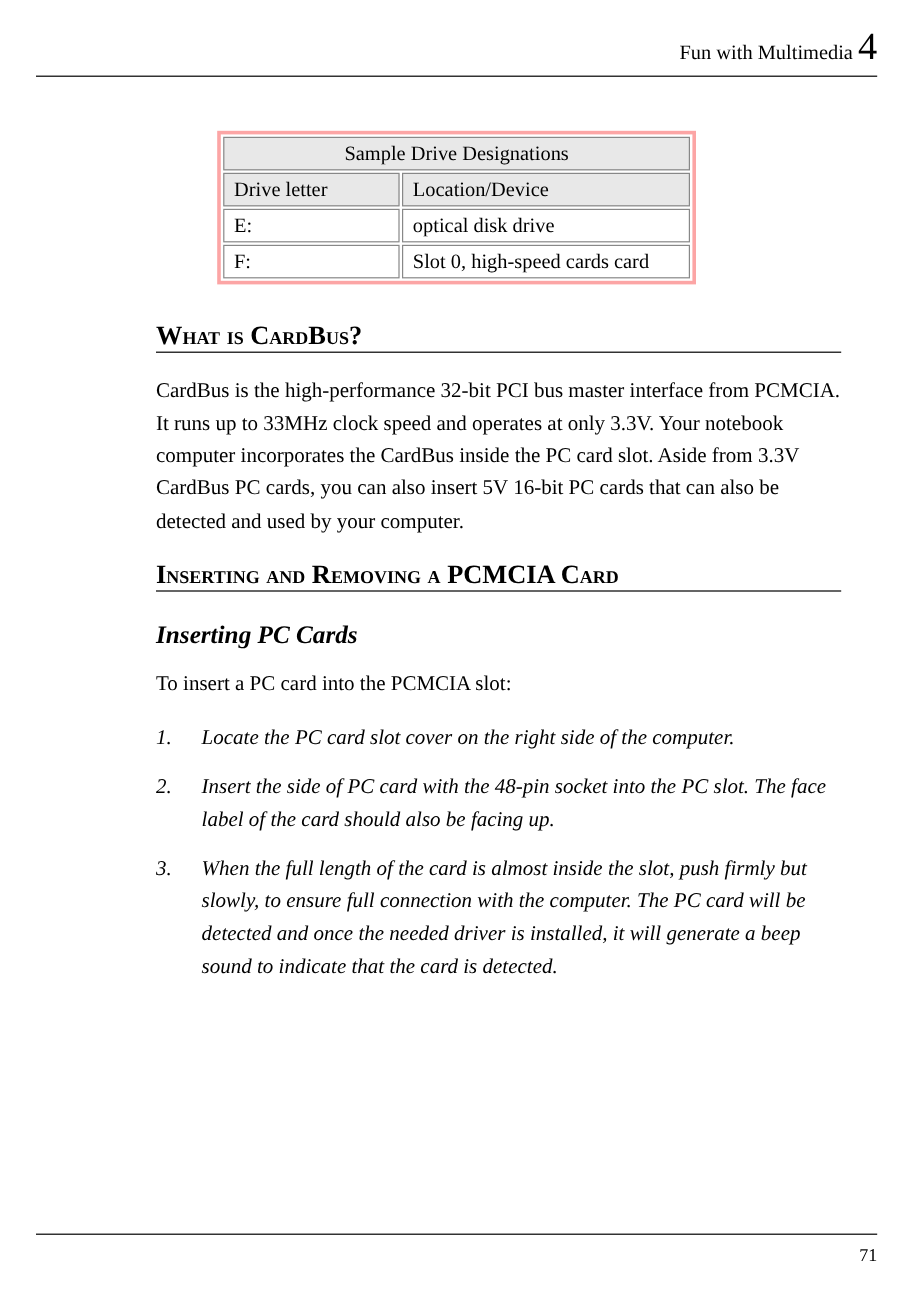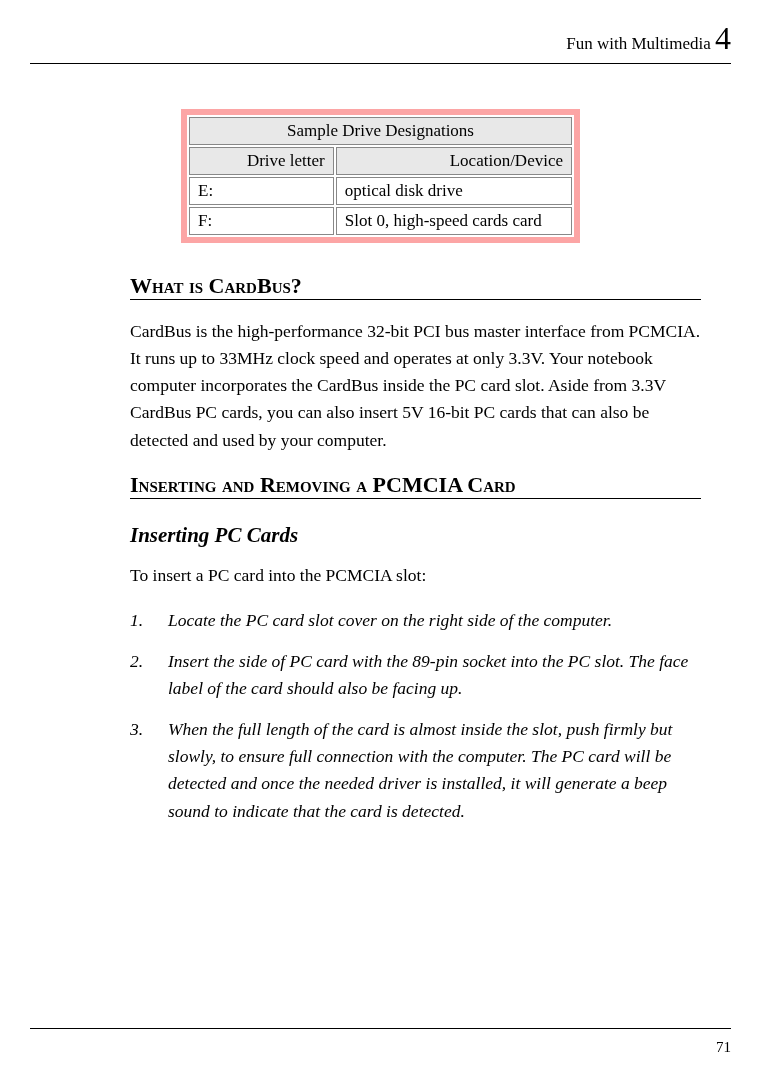--- a/index.html
+++ b/index.html
@@ -29,36 +29,36 @@
     }
     .table-wrap {
       display: flex;
       justify-content: center;
       margin-bottom: 30px;
       margin-top: 45px;
     }
     table {
       border-collapse: separate;
       border-spacing: 2px;
-      border: 6px solid #fca5a5;
+      border: 3px solid #fca5a5;
       width: 399px;
       font-family: Liberation Serif, serif;
     }
     td {
       border: 1px solid #888;
       padding: 3px 8px;
       font-size: 17px;
     }
     .thead-row td {
       background: #e8e8e8;
       text-align: center;
     }
     .subhead-row td {
       background: #e8e8e8;
-      text-align: right;
+      text-align: left;
     }
     .col1 { width: 38%; }
     .col2 { width: 62%; }
     h2 {
       font-variant: small-caps;
       font-weight: bold;
       font-size: 22px;
       border-bottom: 1.5px solid #000;
       padding-bottom: 0;
       margin-bottom: 18px;
@@ -144,20 +144,20 @@
 <div class="full-width-content">
   <h2>What is CardBus?</h2>
   <p>CardBus is the high-performance 32-bit PCI bus master interface from PCMCIA. It runs up to 33MHz clock speed and operates at only 3.3V. Your notebook computer incorporates the CardBus inside the PC card slot. Aside from 3.3V CardBus PC cards, you can also insert 5V 16-bit PC cards that can also be detected and used by your computer.</p>
 
   <h2>Inserting and Removing a PCMCIA Card</h2>
 
   <h3>Inserting PC Cards</h3>
   <p>To insert a PC card into the PCMCIA slot:</p>
   <ol>
     <li>Locate the PC card slot cover on the right side of the computer.</li>
-    <li>Insert the side of PC card with the 89-pin socket into the PC slot. The face label of the card should also be facing up.</li>
+    <li>Insert the side of PC card with the 48-pin socket into the PC slot. The face label of the card should also be facing up.</li>
     <li>When the full length of the card is almost inside the slot, push firmly but slowly, to ensure full connection with the computer. The PC card will be detected and once the needed driver is installed, it will generate a beep sound to indicate that the card is detected.</li>
   </ol>
 </div>
 
 <div class="footer">
   <span>71</span>
 </div>
 
 </body></html>

